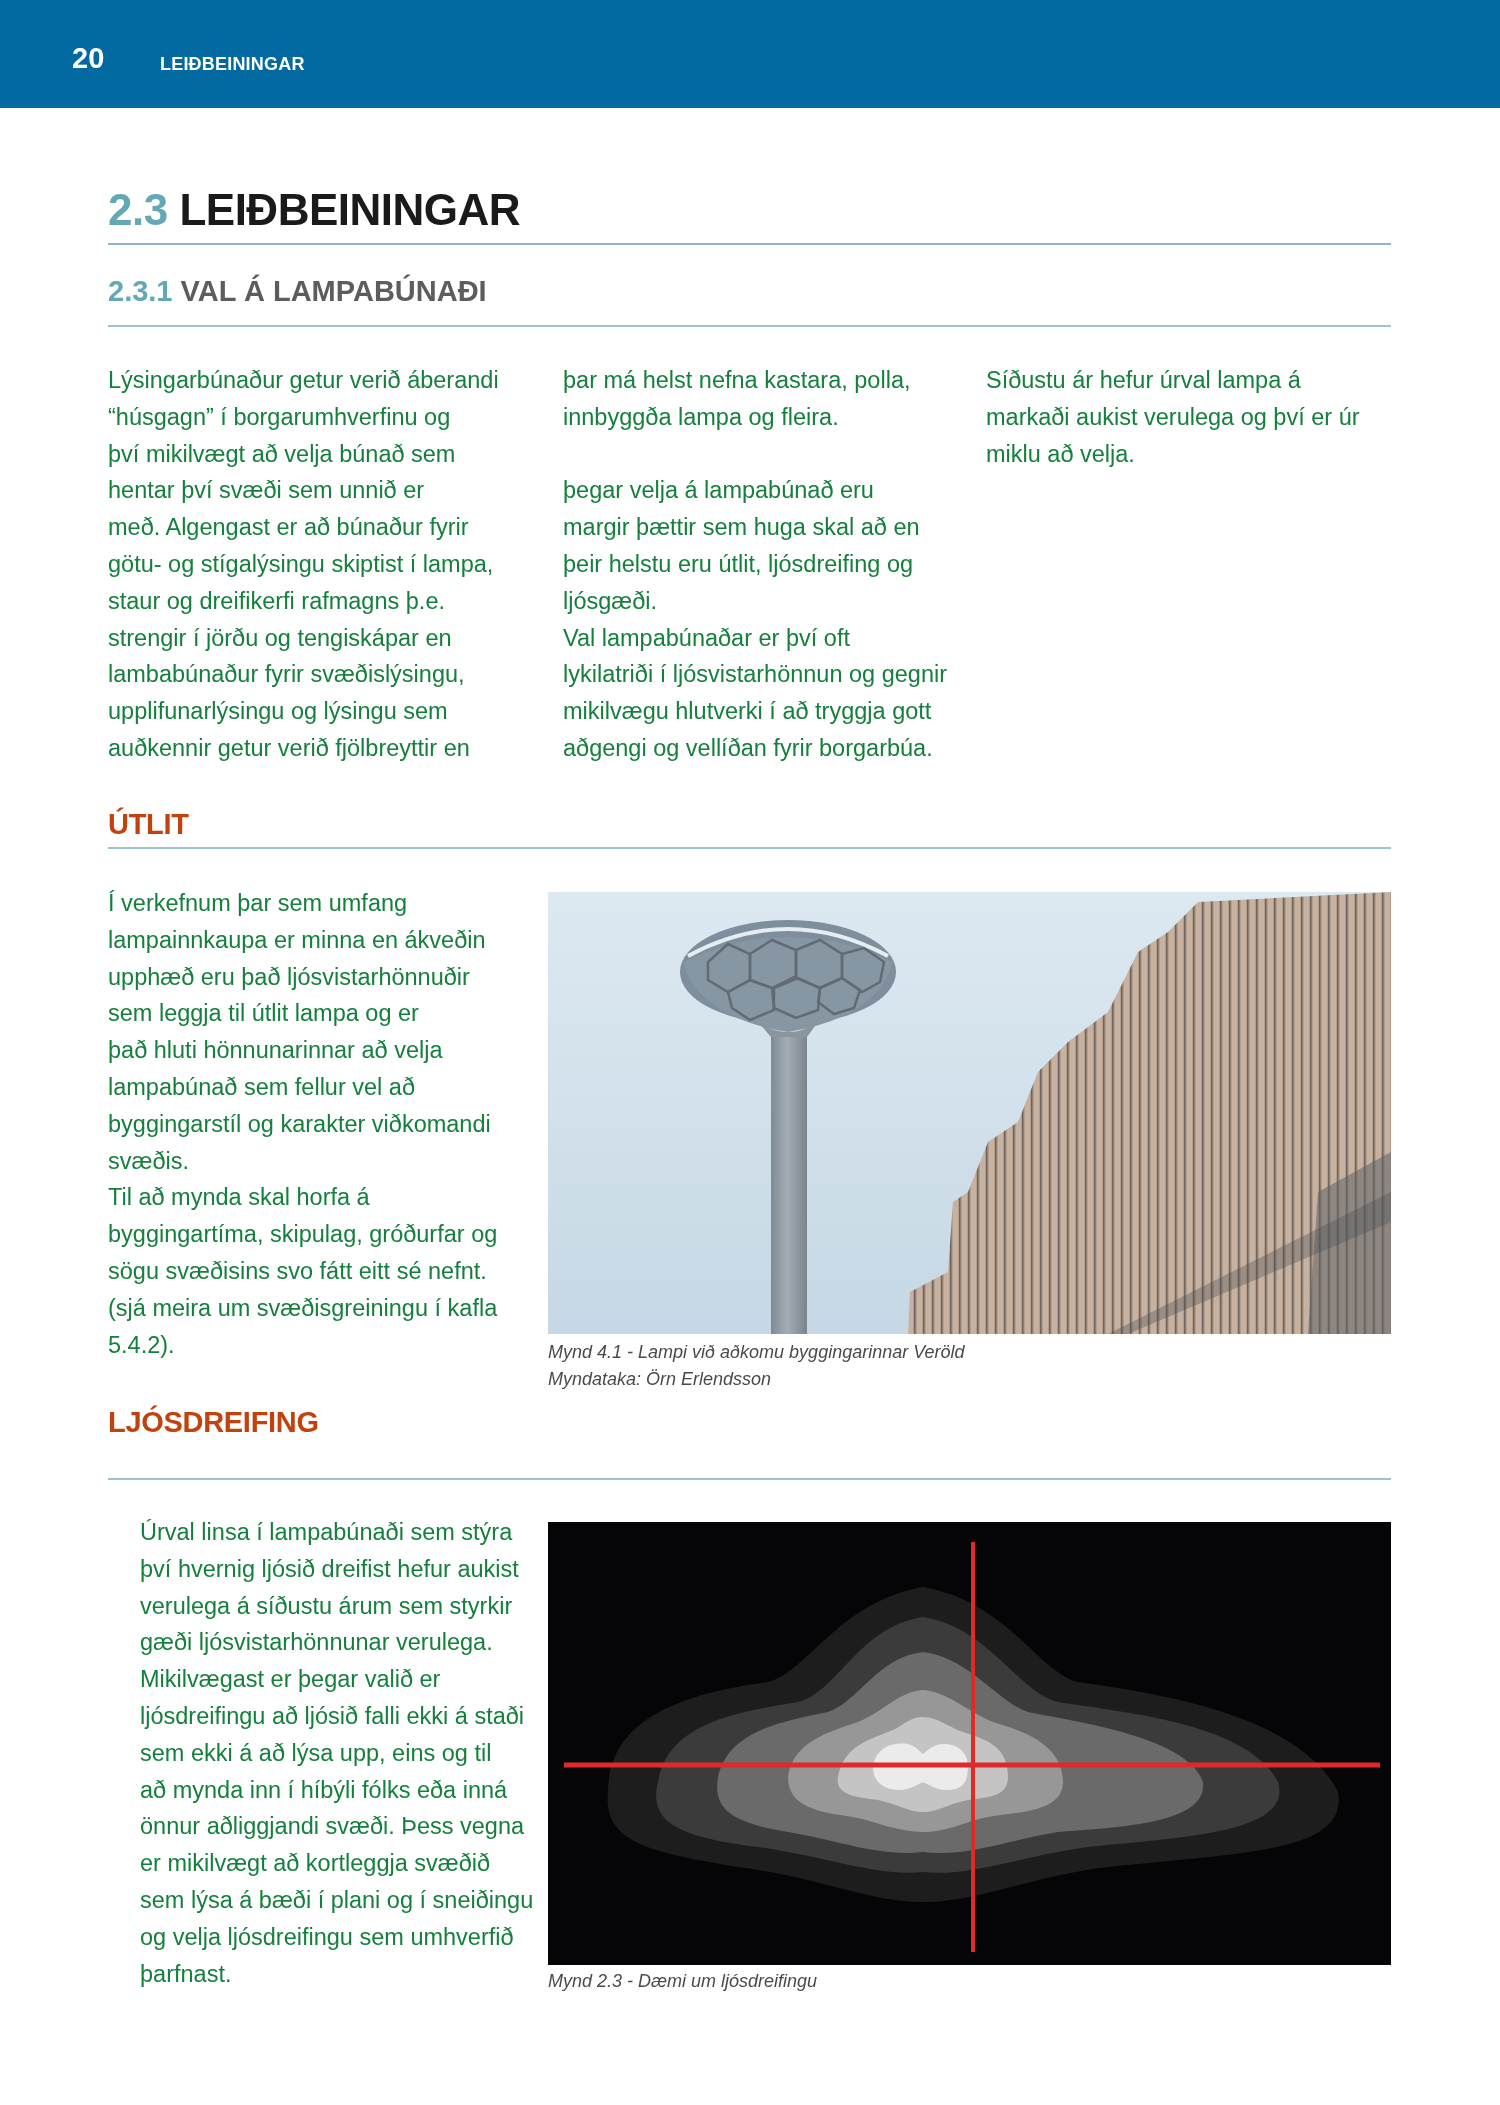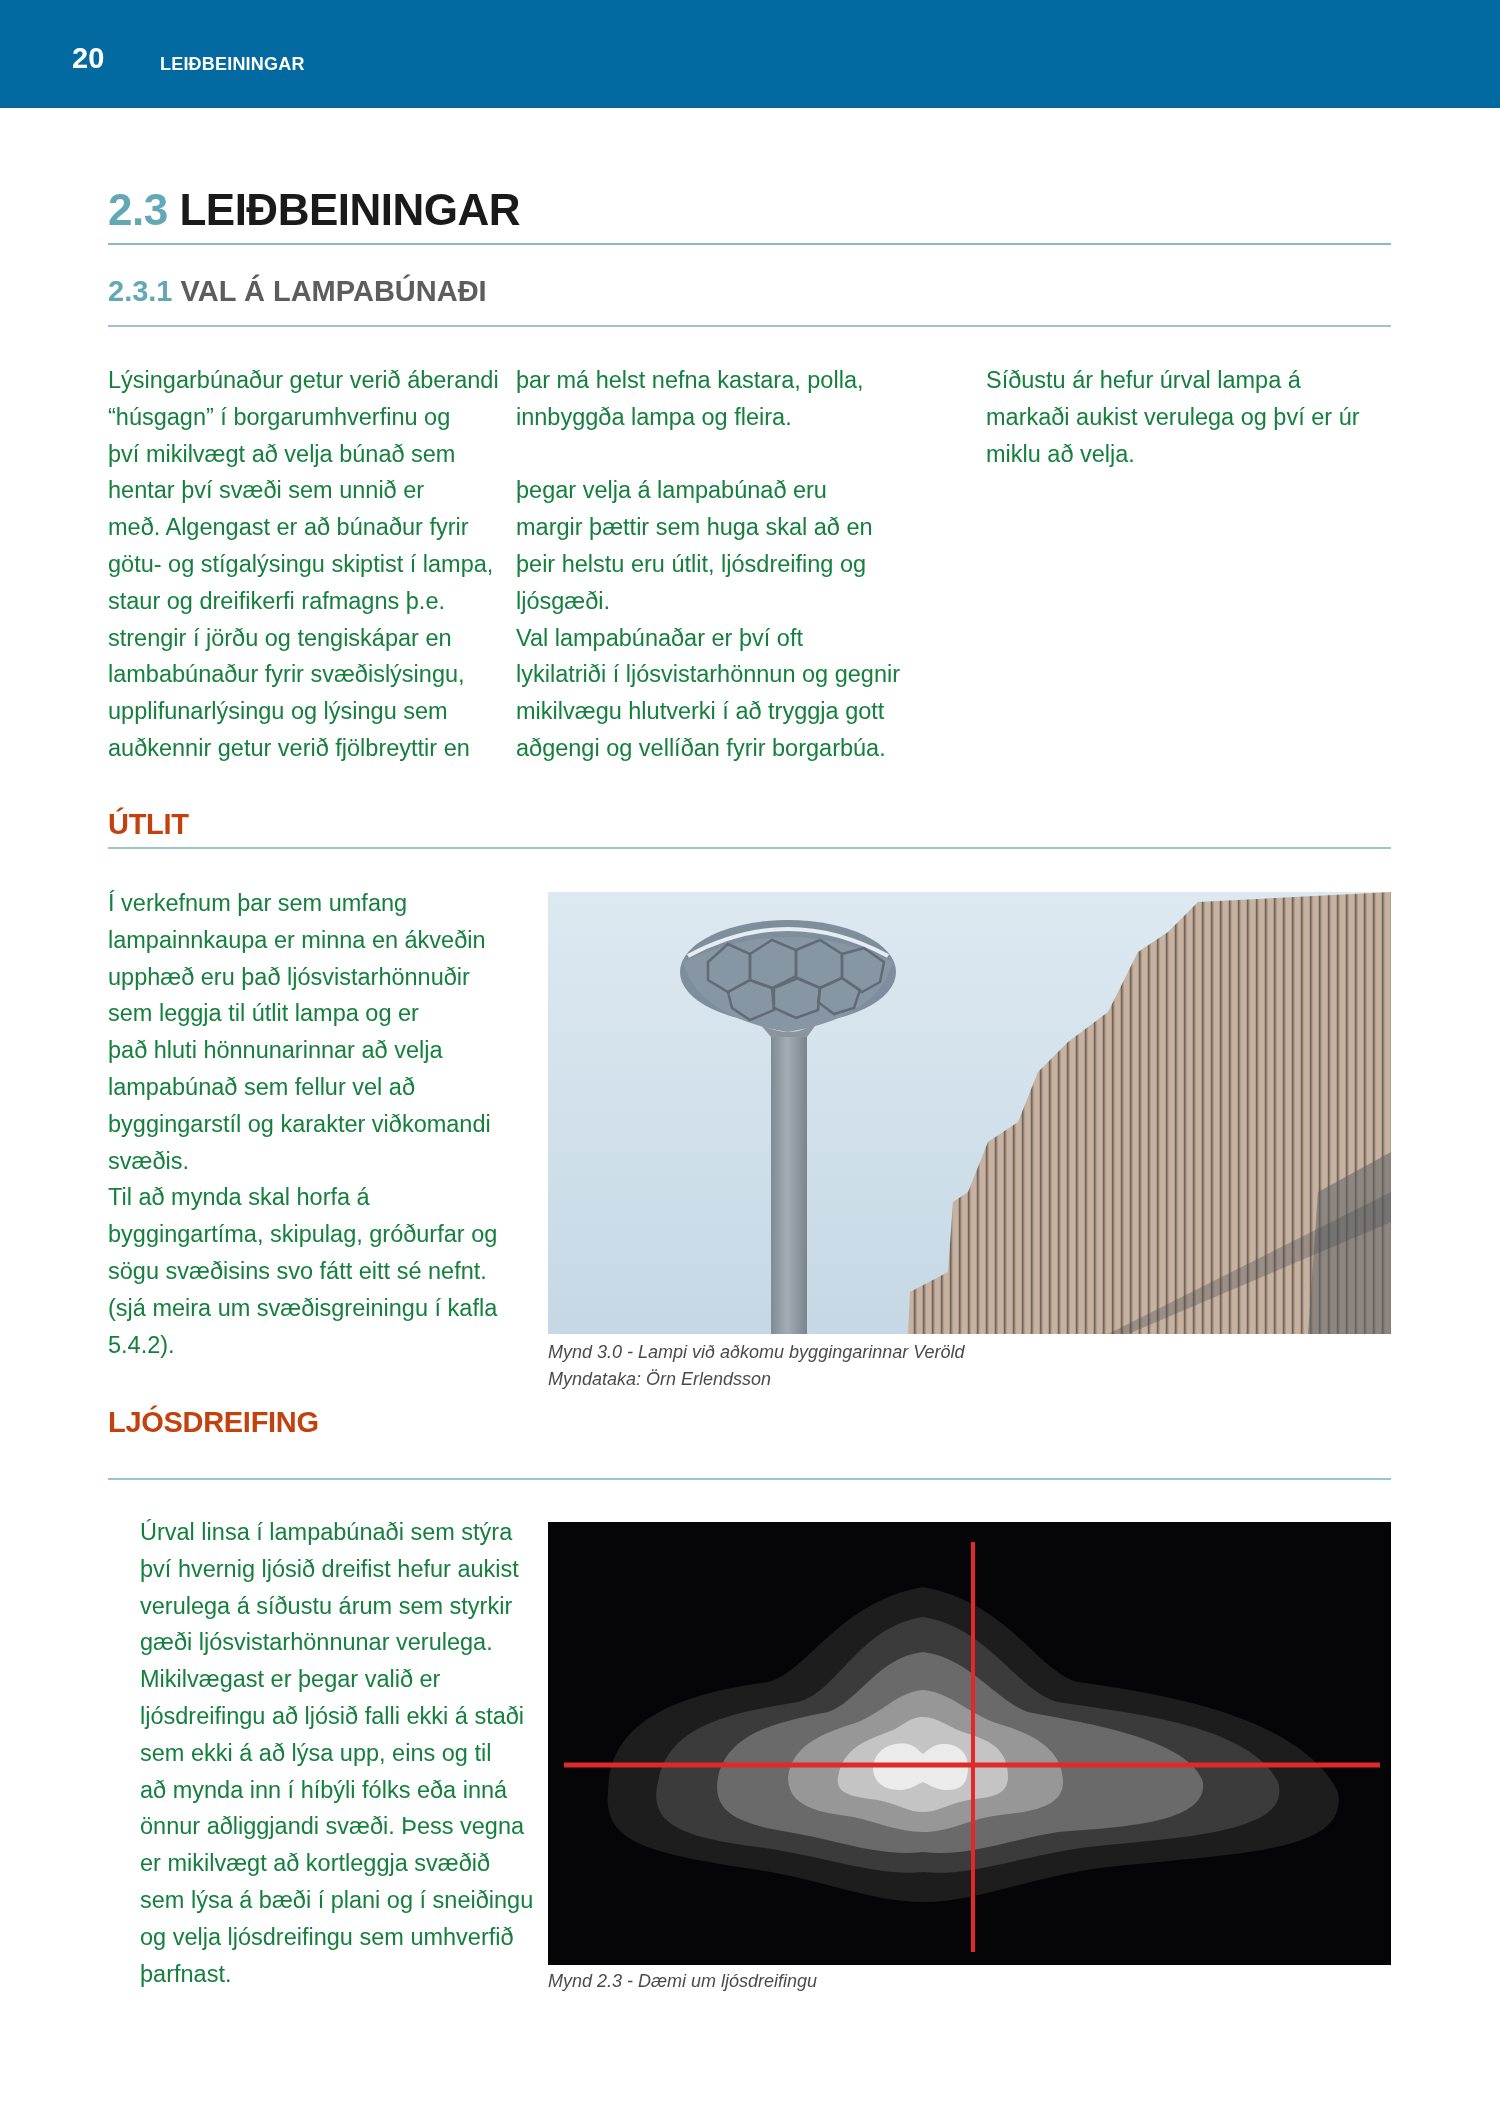--- a/index.html
+++ b/index.html
@@ -49,21 +49,21 @@
 “húsgagn” í borgarumhverfinu og
 því mikilvægt að velja búnað sem
 hentar því svæði sem unnið er
 með.  Algengast er að búnaður fyrir
 götu- og stígalýsingu skiptist í lampa,
 staur og dreifikerfi rafmagns þ.e.
 strengir í jörðu og tengiskápar en
 lambabúnaður fyrir svæðislýsingu,
 upplifunarlýsingu og lýsingu sem
 auðkennir getur verið fjölbreyttir en</div>
-<div class="col" style="left:516px; top:362px; width:420px;">þar má helst nefna kastara, polla,
+<div class="col" style="left:563px; top:362px; width:420px;">þar má helst nefna kastara, polla,
 innbyggða lampa og fleira.
 
 þegar velja á lampabúnað eru
 margir þættir sem huga skal að en
 þeir helstu eru útlit, ljósdreifing og
 ljósgæði.
 Val lampabúnaðar er því oft
 lykilatriði í ljósvistarhönnun og gegnir
 mikilvægu hlutverki í að tryggja gott
 aðgengi og vellíðan fyrir borgarbúa.</div>
@@ -127,21 +127,21 @@
       <path d="M248,58 l24,-10 l22,14 l0,24 l-22,10 l-24,-10z"></path>
       <path d="M294,62 l22,-6 l20,14 l-4,20 l-18,10 l-20,-14z"></path>
       <path d="M180,100 l22,-12 l22,8 l2,22 l-24,10 l-18,-12z"></path>
       <path d="M226,96 l24,-10 l22,10 l-2,22 l-22,8 l-22,-10z"></path>
       <path d="M272,96 l22,-10 l18,12 l-6,18 l-20,6 l-16,-12z"></path>
     </g>
     <path d="M210,130 Q240,150 270,130 L259,145 L223,145Z" fill="#8a95a0"></path>
   </svg>
 </div>
 <div class="caption" style="left:548px; top:1339px;">
-  <div>Mynd 3.0 - Lampi við aðkomu byggingarinnar Veröld</div>
+  <div>Mynd 4.1 - Lampi við aðkomu byggingarinnar Veröld</div>
   <div>Myndataka: Örn Erlendsson</div>
 </div>
 
 <div class="h3" style="top:1408px;">LJÓSDREIFING</div>
 <div class="rule thin" style="top:1478px;"></div>
 <div class="col" style="left:104px; top:1514px; width:420px;margin-left:36px;">Úrval linsa í lampabúnaði sem stýra
 því hvernig ljósið dreifist hefur aukist
 verulega á síðustu árum sem styrkir
 gæði ljósvistarhönnunar verulega.
 Mikilvægast er þegar valið er

